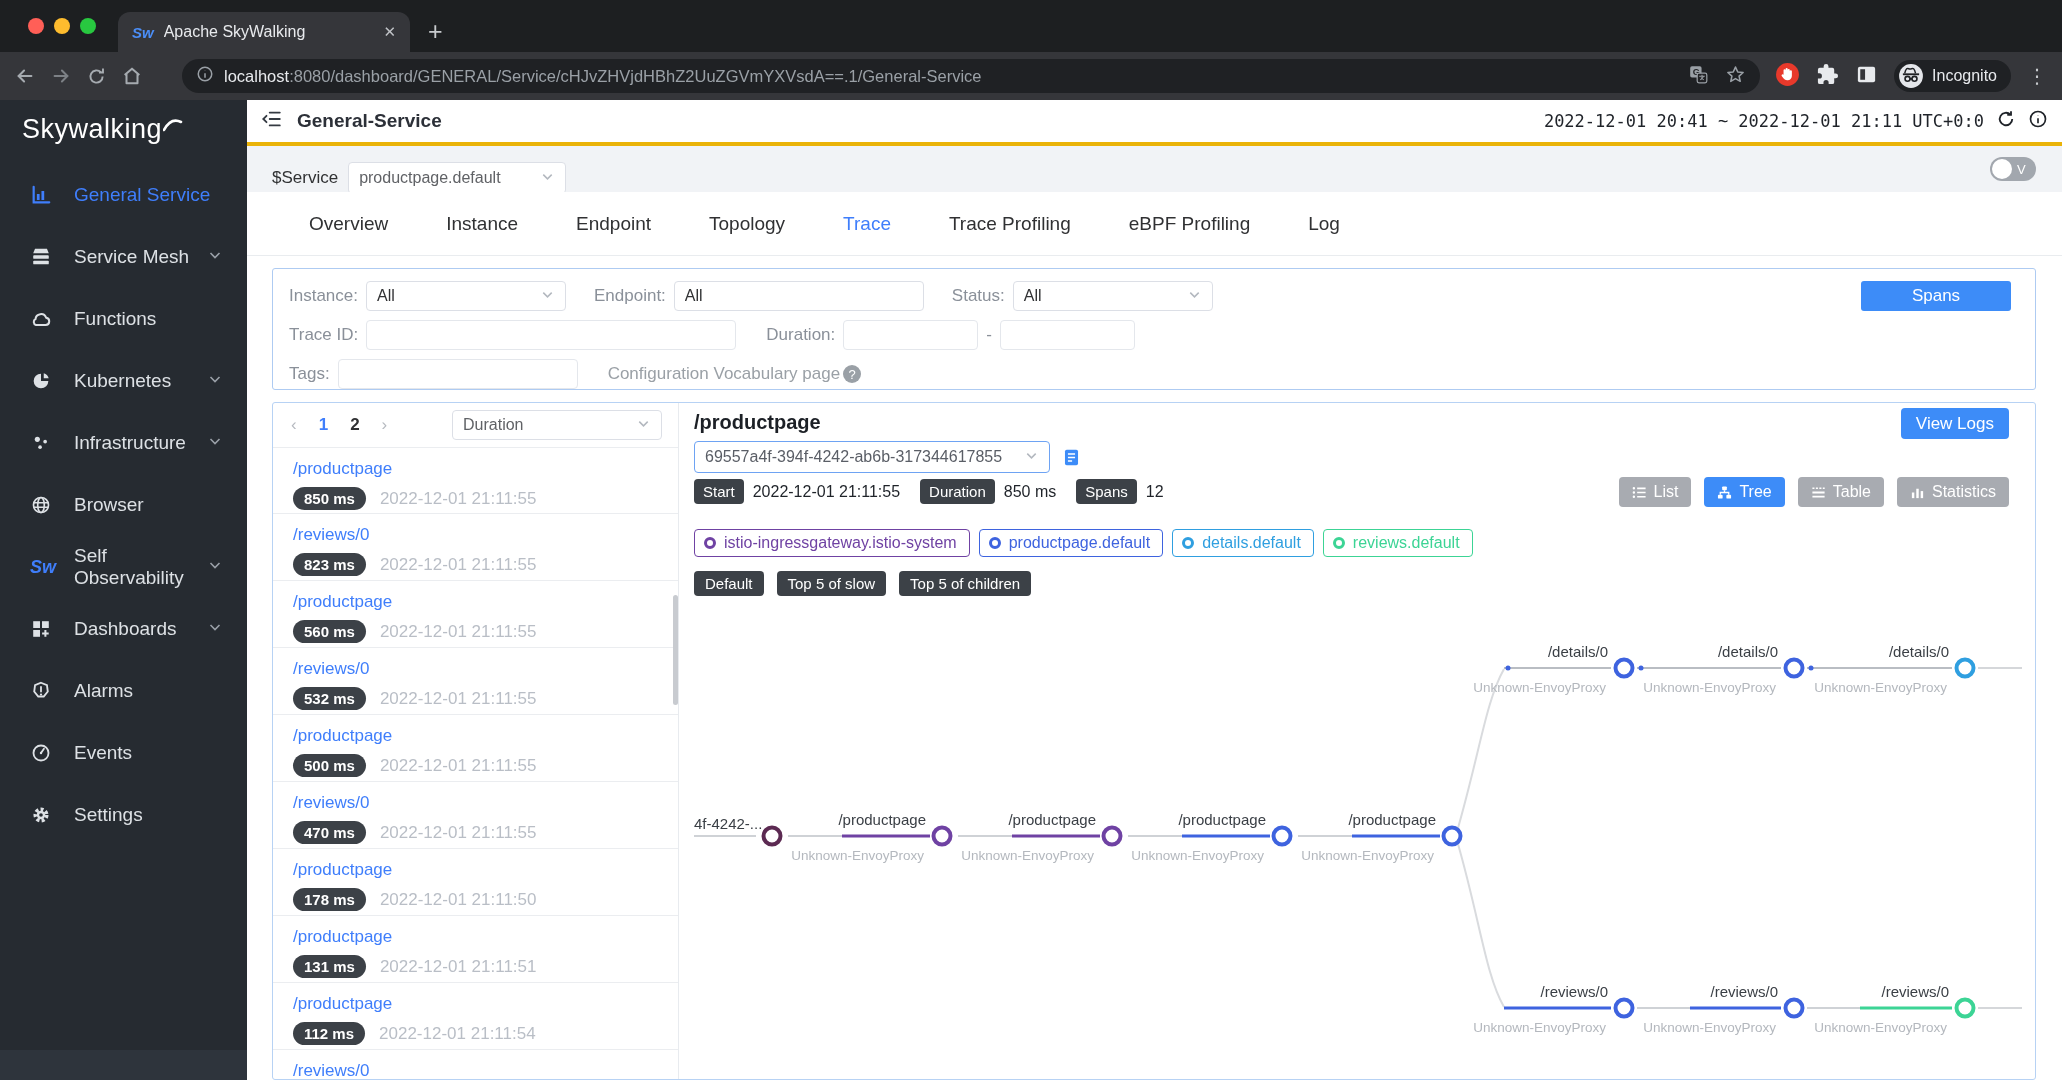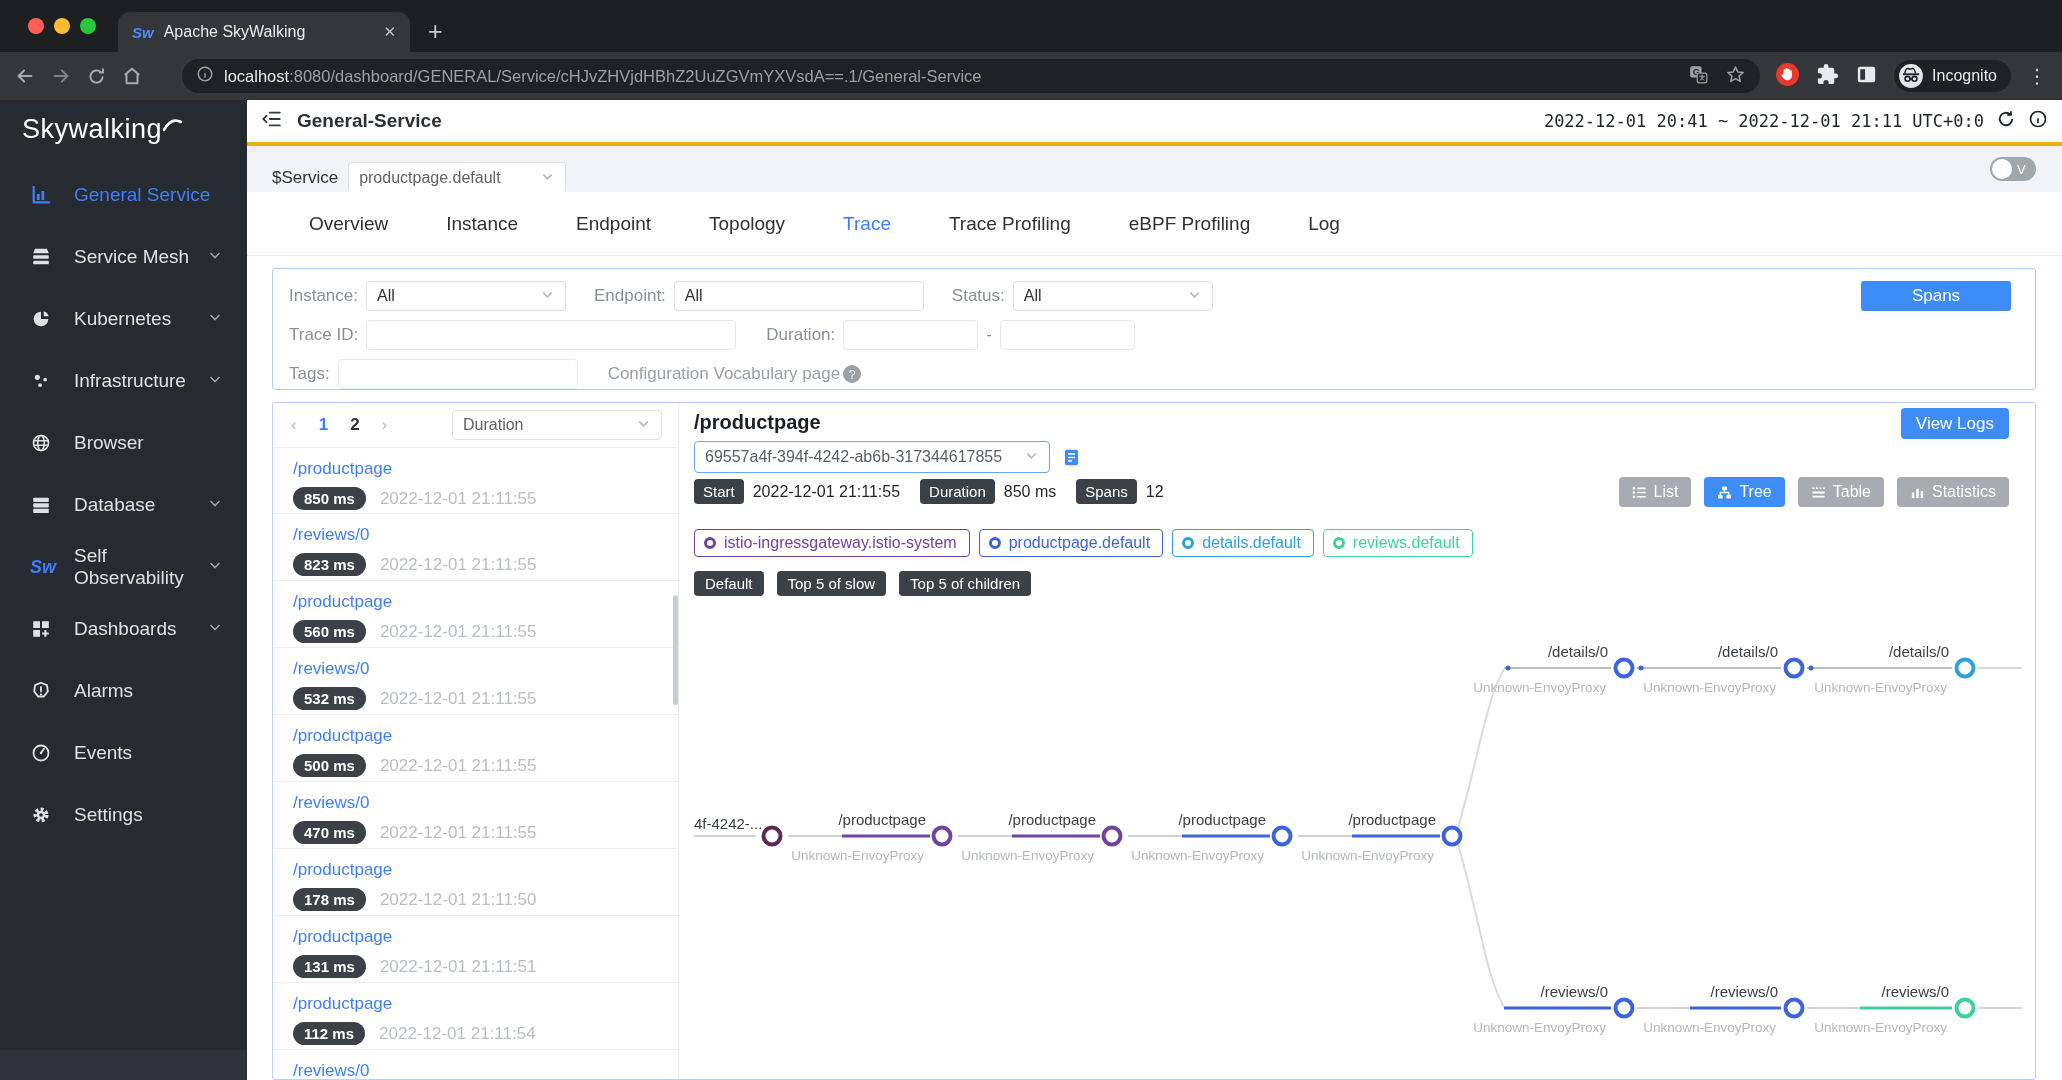--- a/index.html
+++ b/index.html
@@ -241,20 +241,28 @@
               <rect x="3.5" y="16" width="17" height="4" rx="1"></rect>
             </svg>
           </span>
           <span class="lbl">Service Mesh</span>
           <span class="chev"><svg viewBox="0 0 16 16" width="16" height="16">
               <path d="M3.5 6l4.5 4.5L12.5 6" fill="none" stroke="currentColor" stroke-width="1.6"></path>
             </svg></span>
         </div>
         <div class="side-item">
           <span class="ic">
+            <svg viewBox="0 0 24 24" width="22" height="22">
+              <path d="M6.5 18.5h10.5a4 4 0 0 0 .6-7.95A6 6 0 0 0 6 12.2a3.4 3.4 0 0 0 .5 6.3z" fill="none" stroke="currentColor" stroke-width="2.2"></path>
+            </svg>
+          </span>
+          <span class="lbl">Functions</span>
+        </div>
+        <div class="side-item">
+          <span class="ic">
             <svg viewBox="0 0 24 24" width="22" height="22" fill="currentColor">
               <path d="M12 4a8 8 0 1 0 8 8h-8z"></path>
               <path d="M15 3.6A8 8 0 0 1 20.4 9H15z"></path>
             </svg>
           </span>
           <span class="lbl">Kubernetes</span>
           <span class="chev"><svg viewBox="0 0 16 16" width="16" height="16">
               <path d="M3.5 6l4.5 4.5L12.5 6" fill="none" stroke="currentColor" stroke-width="1.6"></path>
             </svg></span>
         </div>
@@ -273,33 +281,20 @@
         </div>
         <div class="side-item">
           <span class="ic">
             <svg viewBox="0 0 24 24" width="22" height="22" fill="none" stroke="currentColor" stroke-width="1.8">
               <circle cx="12" cy="12" r="8.2"></circle>
               <ellipse cx="12" cy="12" rx="3.6" ry="8.2"></ellipse>
               <path d="M4.2 9.5h15.6M4.2 14.5h15.6"></path>
             </svg>
           </span>
           <span class="lbl">Browser</span>
-        </div>
-        <div class="side-item">
-          <span class="ic">
-            <svg viewBox="0 0 24 24" width="22" height="22" fill="currentColor">
-              <rect x="3.5" y="4" width="17" height="4.6" rx="1"></rect>
-              <rect x="3.5" y="10" width="17" height="4.6" rx="1"></rect>
-              <rect x="3.5" y="16" width="17" height="4.6" rx="1"></rect>
-            </svg>
-          </span>
-          <span class="lbl">Database</span>
-          <span class="chev"><svg viewBox="0 0 16 16" width="16" height="16">
-              <path d="M3.5 6l4.5 4.5L12.5 6" fill="none" stroke="currentColor" stroke-width="1.6"></path>
-            </svg></span>
         </div>
         <div class="side-item">
           <span class="ic">
             <span class="sw-ic">Sw</span>
           </span>
           <span class="lbl">Self Observability</span>
           <span class="chev"><svg viewBox="0 0 16 16" width="16" height="16">
               <path d="M3.5 6l4.5 4.5L12.5 6" fill="none" stroke="currentColor" stroke-width="1.6"></path>
             </svg></span>
         </div>

